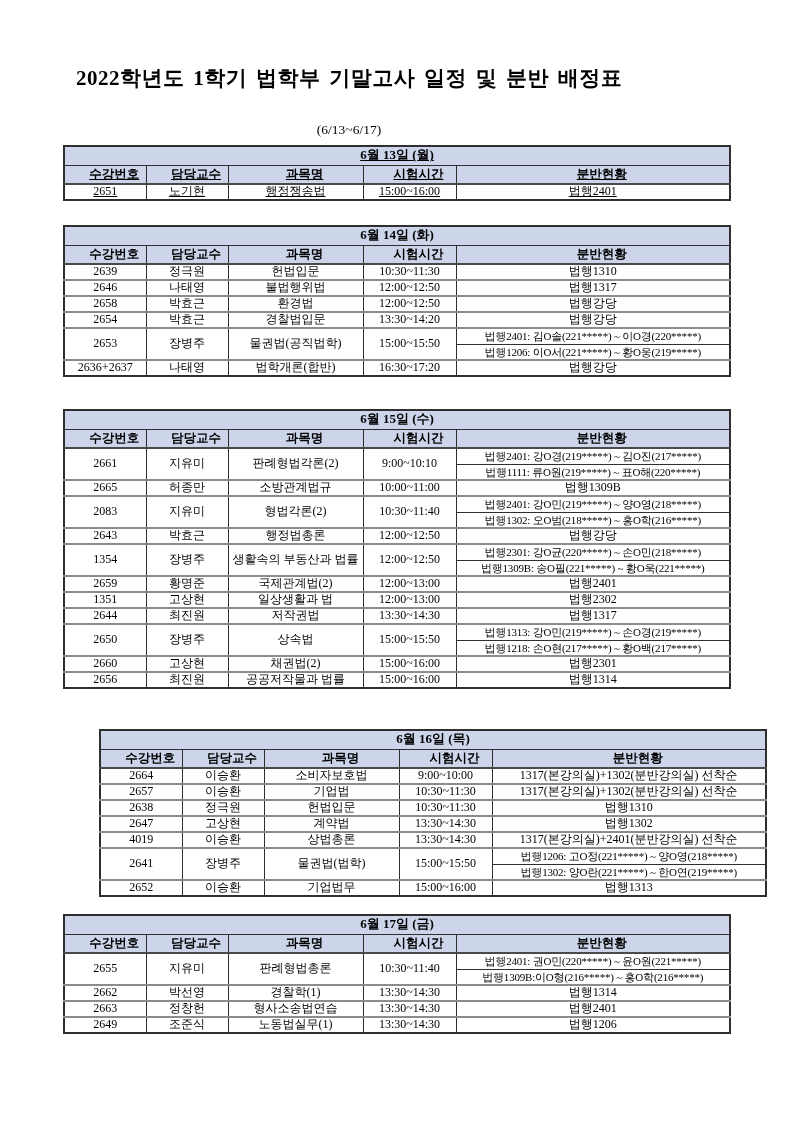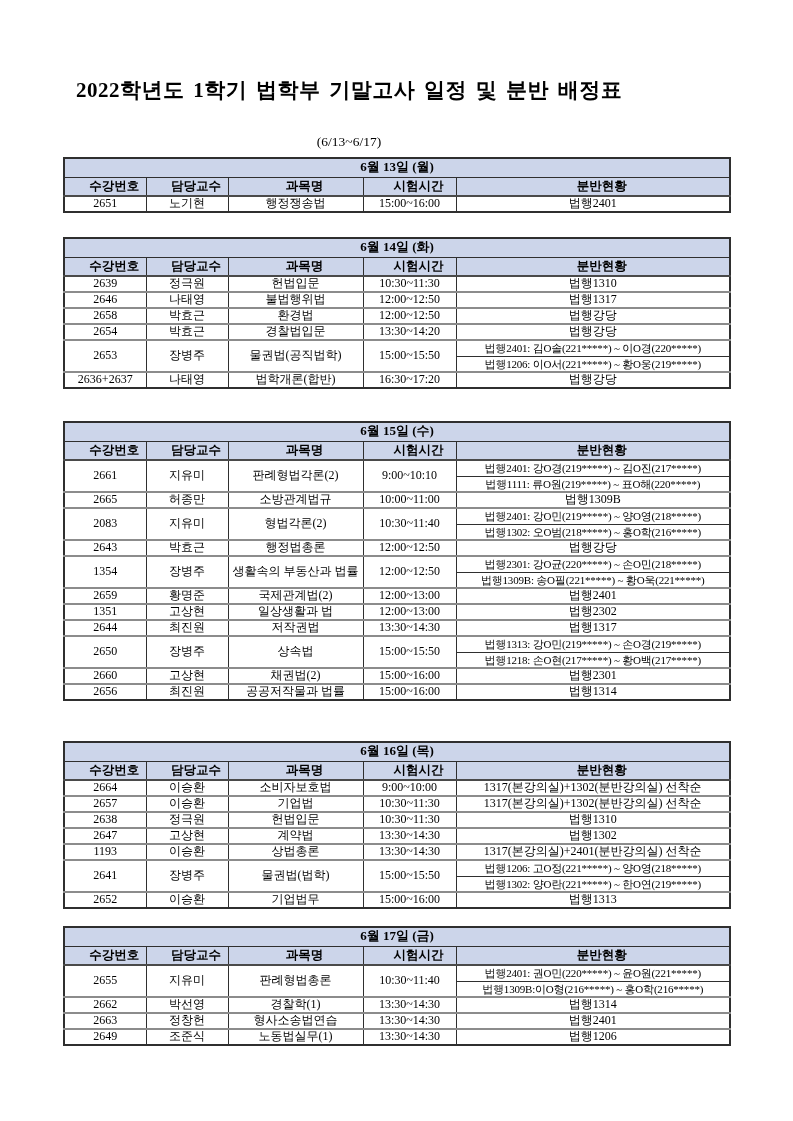--- a/index.html
+++ b/index.html
@@ -3,21 +3,21 @@
 <meta charset="utf-8">
 <style>
   :root { --header-bg: #ccd5ea; --line-dark: #2f2f2f; --line-gray: #8c8c8c; }
   * { box-sizing: border-box; }
   html, body { margin: 0; padding: 0; }
   body {
     width: 793px; height: 1121px; background: #ffffff; color: #000;
     font-family: "Liberation Serif", "DejaVu Serif", serif;
   }
   .page { position: relative; width: 793px; height: 1121px; overflow: hidden; }
-  .content { position: absolute; left: 63px; top: 12px; width: 572px; }
+  .content { position: absolute; left: 63px; top: 0; width: 572px; }
   .doc-title {
     margin-top: 64px; text-align: center;
     font-size: 21px; font-weight: bold; letter-spacing: 0.5px; word-spacing: 3px;
   }
   .date-note {
     margin-top: 30px; margin-bottom: 7px;
     text-align: center; font-size: 13.5px;
   }
   table.exam-table {
     width: 668px; border-collapse: collapse; table-layout: fixed;
@@ -45,21 +45,21 @@
   }
 </style>
 </head>
 <body>
 
 <div class="page">
   <div class="content">
     <div class="doc-title">2022학년도 1학기 법학부 기말고사 일정 및 분반 배정표</div>
     <div class="date-note">(6/13~6/17)</div>
     <div id="tables-root">
-        <table class="exam-table" style="margin-top: 0px;">
+        <table class="exam-table" style="margin-top: 0px; text-decoration: underline;">
           <colgroup>
             <col style="width: 82px;">
             <col style="width: 82px;">
             <col style="width: 135px;">
             <col style="width: 93px;">
             <col>
           </colgroup>
           <tbody>
             <tr class="date-row">
               <td colspan="5">6월 13일 (월)</td>
@@ -249,21 +249,21 @@
             </tr>
             <tr class="data-row">
               <td>2656</td>
               <td>최진원</td>
               <td>공공저작물과 법률</td>
               <td>15:00~16:00</td>
               <td>법행1314</td>
             </tr>
           </tbody>
         </table>
-        <table class="exam-table" style="margin-top: 40px;">
+        <table class="exam-table" style="margin-top: 40px; margin-left: 36px;">
           <colgroup>
             <col style="width: 82px;">
             <col style="width: 82px;">
             <col style="width: 135px;">
             <col style="width: 93px;">
             <col>
           </colgroup>
           <tbody>
             <tr class="date-row">
               <td colspan="5">6월 16일 (목)</td>
@@ -297,21 +297,21 @@
               <td>법행1310</td>
             </tr>
             <tr class="data-row">
               <td>2647</td>
               <td>고상현</td>
               <td>계약법</td>
               <td>13:30~14:30</td>
               <td>법행1302</td>
             </tr>
             <tr class="data-row">
-              <td>1193</td>
+              <td>4019</td>
               <td>이승환</td>
               <td>상법총론</td>
               <td>13:30~14:30</td>
               <td>1317(본강의실)+2401(분반강의실) 선착순</td>
             </tr>
             <tr class="data-row">
               <td rowspan="2">2641</td>
               <td rowspan="2">장병주</td>
               <td rowspan="2">물권법(법학)</td>
               <td rowspan="2">15:00~15:50</td>

